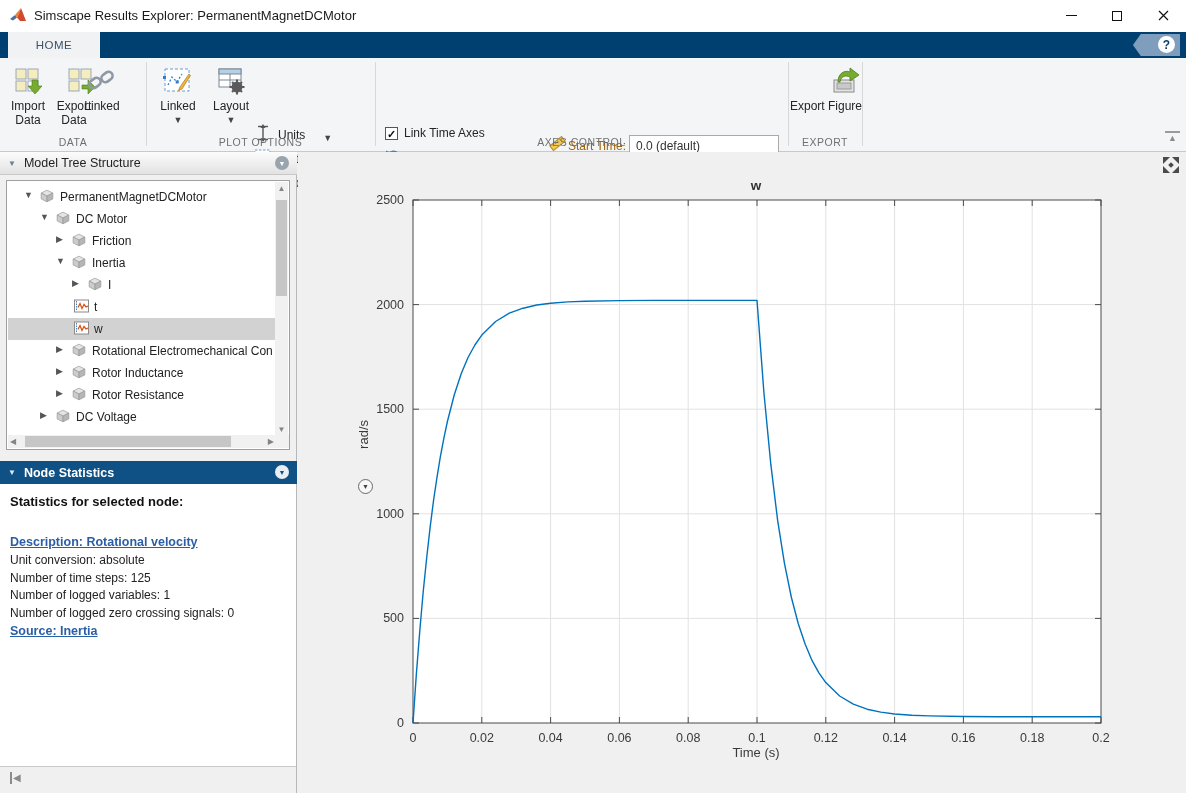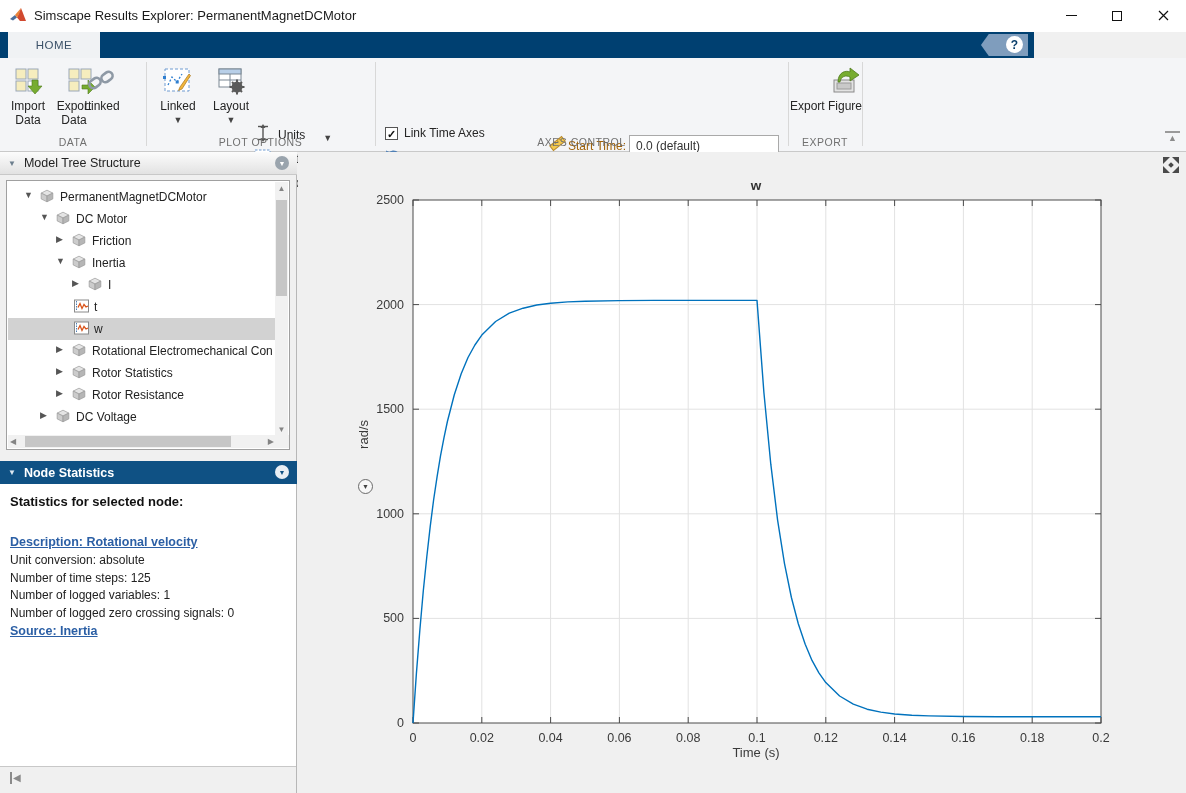--- a/index.html
+++ b/index.html
@@ -9,21 +9,21 @@
   
   .titlebar { position:absolute; left:0; top:0; width:1186px; height:32px; background:#ffffff; }
   .titlebar .app-icon { position:absolute; left:9px; top:7px; width:18px; height:18px; }
   .titlebar .title-text { position:absolute; left:34px; top:8px; font-size:13px; color:#1a1a1a; }
   .win-btn { position:absolute; top:0; width:46px; height:31px; display:flex; align-items:center; justify-content:center; }
   .win-btn.min { right:92px; } .win-btn.max { right:46px; } .win-btn.close { right:0; }
   .glyph-min { width:11px; height:1px; background:#111; }
   .glyph-max { width:10px; height:10px; border:1px solid #111; }
 
   
-  .tabstrip { position:absolute; left:0; top:32px; width:1034px; height:26px; background:#004071; }
+  .tabstrip { position:absolute; left:0; top:32px; width:1186px; height:26px; background:#004071; }
   .tab-home { position:absolute; left:8px; top:0; width:92px; height:26px; background:#f0f2f4; color:#3b5168; font-size:11.5px; letter-spacing:0.5px; display:flex; align-items:center; justify-content:center; }
   .help-badge { position:absolute; right:6px; top:2px; width:56px; height:22px; background:#7f9dbd; clip-path:polygon(16% 50%, 30% 0, 100% 0, 100% 100%, 30% 100%); }
   .help-circle { position:absolute; right:11px; top:4px; width:17px; height:17px; background:#fff; border-radius:50%; display:flex; align-items:center; justify-content:center; font-size:12px; font-weight:bold; color:#0b3f6b; }
 
   
   .ribbon { position:absolute; left:0; top:58px; width:1186px; height:94px; background:#f4f5f7; border-bottom:1px solid #c9c9c9; }
   .vsep { position:absolute; top:4px; height:84px; width:1px; background:#d8d8d8; }
   .section-label { position:absolute; bottom:3px; font-size:10.5px; color:#707070; letter-spacing:0.5px; text-align:center; }
   .rbtn { position:absolute; display:flex; flex-direction:column; align-items:center; cursor:default; }
   .rbtn .lbl { font-size:12px; color:#252525; text-align:center; line-height:14px; margin-top:3px; }
@@ -354,21 +354,21 @@
                 </svg></span>
               <span class="t-label" style="left: 84px;">Rotational Electromechanical Con</span>
             </div>
             <div class="tree-row" style="top: 181px;">
               <span class="t-exp" style="left: 48px;">▶</span>
               <span class="t-icon" style="left: 64px;"><svg width="14" height="14" viewBox="0 0 12 12">
                   <polygon points="6,1 11,3.5 6,6 1,3.5" fill="#e4e4e4" stroke="#999" stroke-width="0.6"></polygon>
                   <polygon points="1,3.5 6,6 6,11 1,8.5" fill="#cccccc" stroke="#999" stroke-width="0.6"></polygon>
                   <polygon points="11,3.5 6,6 6,11 11,8.5" fill="#b6b6b6" stroke="#999" stroke-width="0.6"></polygon>
                 </svg></span>
-              <span class="t-label" style="left: 84px;">Rotor Statistics</span>
+              <span class="t-label" style="left: 84px;">Rotor Inductance</span>
             </div>
             <div class="tree-row" style="top: 203px;">
               <span class="t-exp" style="left: 48px;">▶</span>
               <span class="t-icon" style="left: 64px;"><svg width="14" height="14" viewBox="0 0 12 12">
                   <polygon points="6,1 11,3.5 6,6 1,3.5" fill="#e4e4e4" stroke="#999" stroke-width="0.6"></polygon>
                   <polygon points="1,3.5 6,6 6,11 1,8.5" fill="#cccccc" stroke="#999" stroke-width="0.6"></polygon>
                   <polygon points="11,3.5 6,6 6,11 11,8.5" fill="#b6b6b6" stroke="#999" stroke-width="0.6"></polygon>
                 </svg></span>
               <span class="t-label" style="left: 84px;">Rotor Resistance</span>
             </div>

